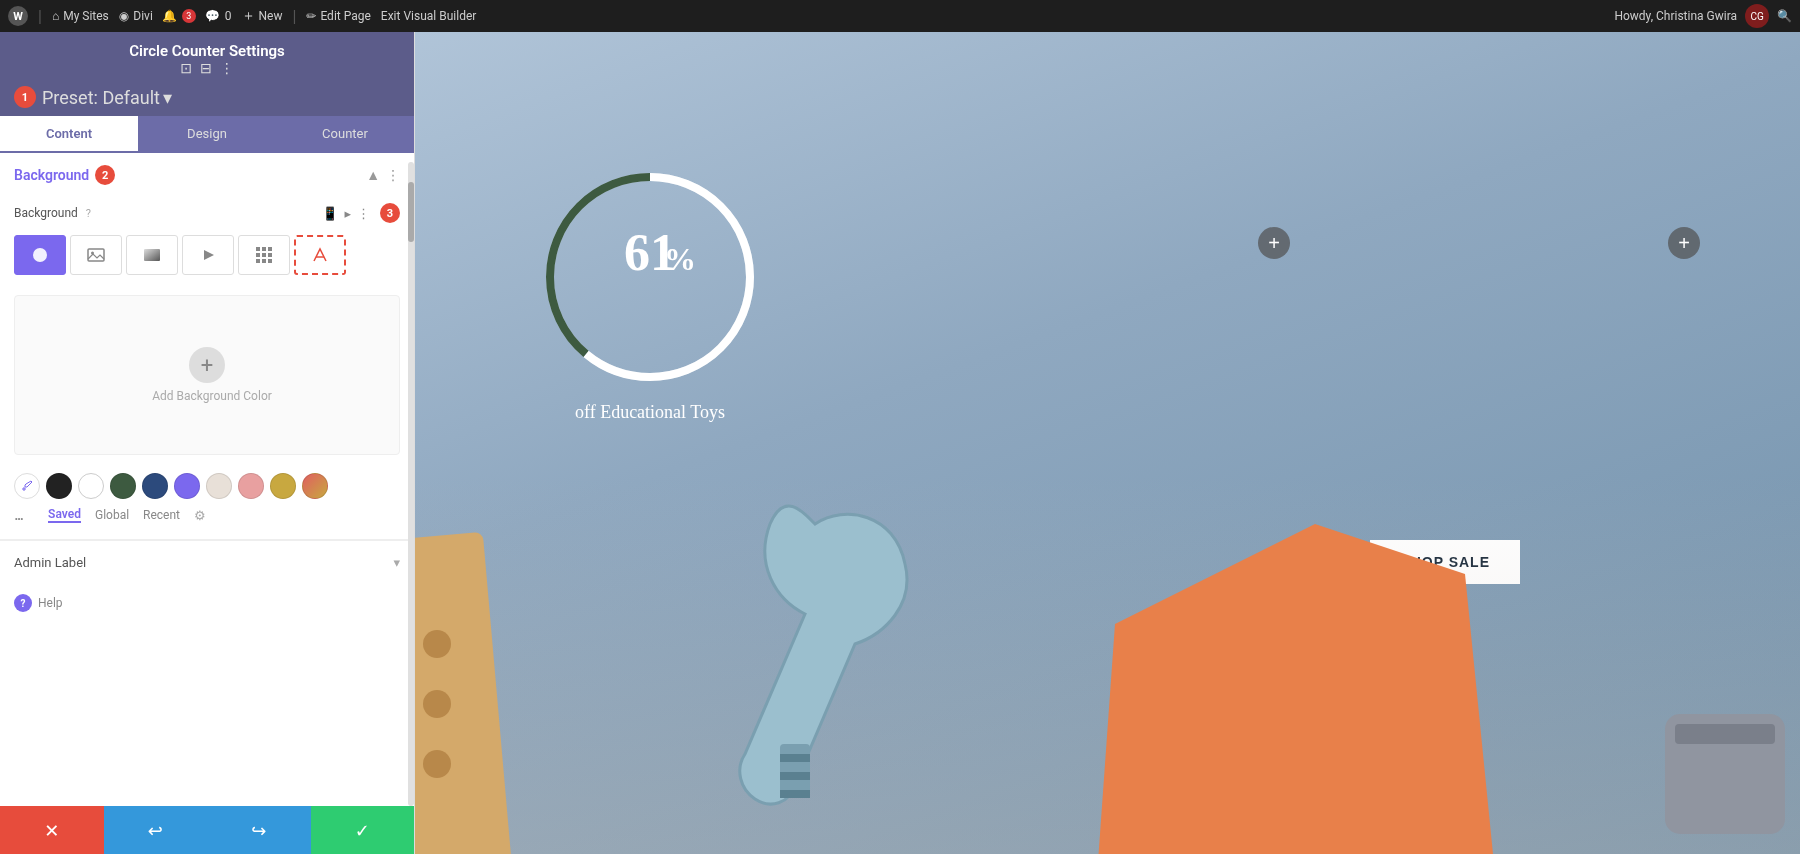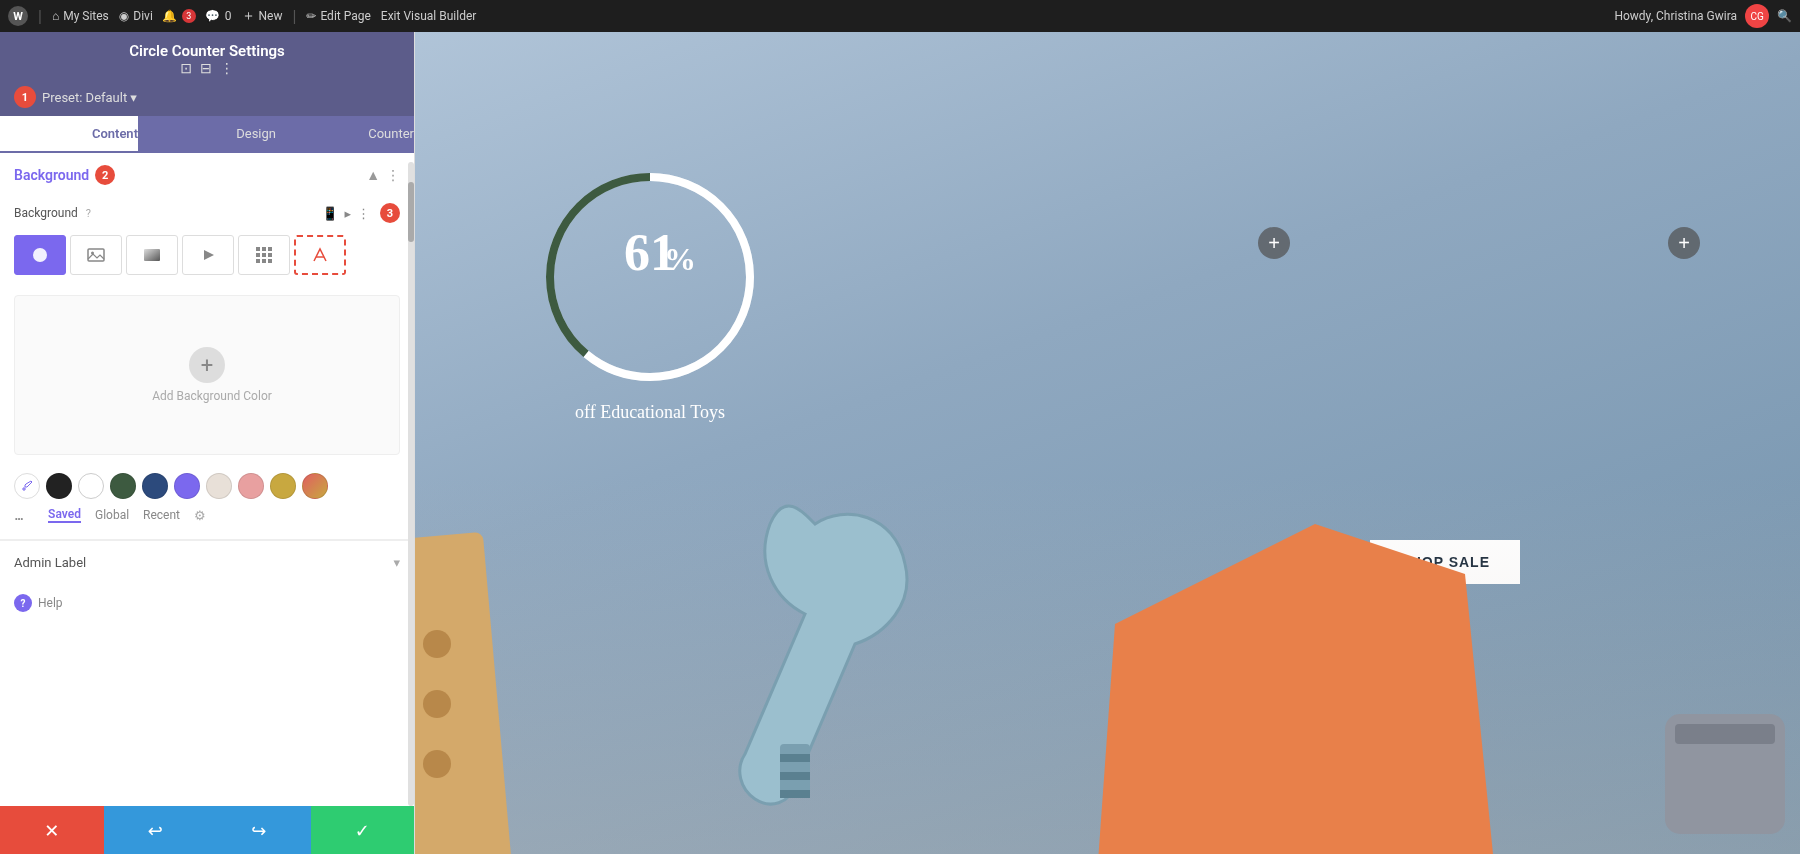--- a/index.html
+++ b/index.html
@@ -20,21 +20,21 @@
     .admin-bar-right { margin-left: auto; display: flex; align-items: center; gap: 8px; }
     .admin-bar-item { color: #ccc; font-size: 12px; display: flex; align-items: center; gap: 4px; cursor: pointer; }
     .admin-bar-sep { color: #555; }
     .wp-icon { width: 20px; height: 20px; background: #555; border-radius: 50%; display: flex; align-items: center; justify-content: center; color: #fff; font-size: 11px; font-weight: bold; }
     .notif-badge { background: #d63638; color: #fff; border-radius: 50%; width: 14px; height: 14px; font-size: 9px; display: flex; align-items: center; justify-content: center; }
     .new-btn { color: #ccc; font-size: 12px; display: flex; align-items: center; gap: 3px; cursor: pointer; }
     .new-btn .plus { font-size: 14px; }
     .edit-page-btn { color: #ccc; font-size: 12px; cursor: pointer; }
     .exit-vb-btn { color: #ccc; font-size: 12px; cursor: pointer; }
     .howdy-text { color: #ccc; font-size: 12px; }
-    .user-avatar { width: 24px; height: 24px; border-radius: 50%; background: #ef4444; display: flex; align-items: center; justify-content: center; font-size: 10px; color: #fff; }
+    .user-avatar { width: 24px; height: 24px; border-radius: 50%; background: #7f1d1d; display: flex; align-items: center; justify-content: center; font-size: 10px; color: #fff; }
 
     
     .main-layout {
       display: flex;
       flex: 1;
       overflow: hidden;
     }
 
     
     .left-panel {
@@ -69,31 +69,31 @@
       gap: 6px;
     }
     .preset-badge {
       background: #e74c3c;
       color: #fff;
       border-radius: 50%;
       width: 22px; height: 22px;
       font-size: 11px; font-weight: bold;
       display: flex; align-items: center; justify-content: center;
     }
-    .preset-label { color: #ddd; font-size: 13px; cursor: pointer; display: flex; align-items: center; gap: 3px; }
+    .preset-label { color: #ddd; font-size: 18px; cursor: pointer; display: flex; align-items: center; gap: 3px; }
 
     
     .tabs-row {
       display: flex;
       background: #6c6ca8;
     }
     .tab {
       flex: 1;
       padding: 10px 0;
-      text-align: right;
+      text-align: center;
       color: #ddd;
       font-size: 13px;
       cursor: pointer;
       border-bottom: 2px solid transparent;
     }
     .tab.active {
       background: #fff;
       color: #6c6ca8;
       font-weight: 600;
       border-bottom: 2px solid #6c6ca8;

